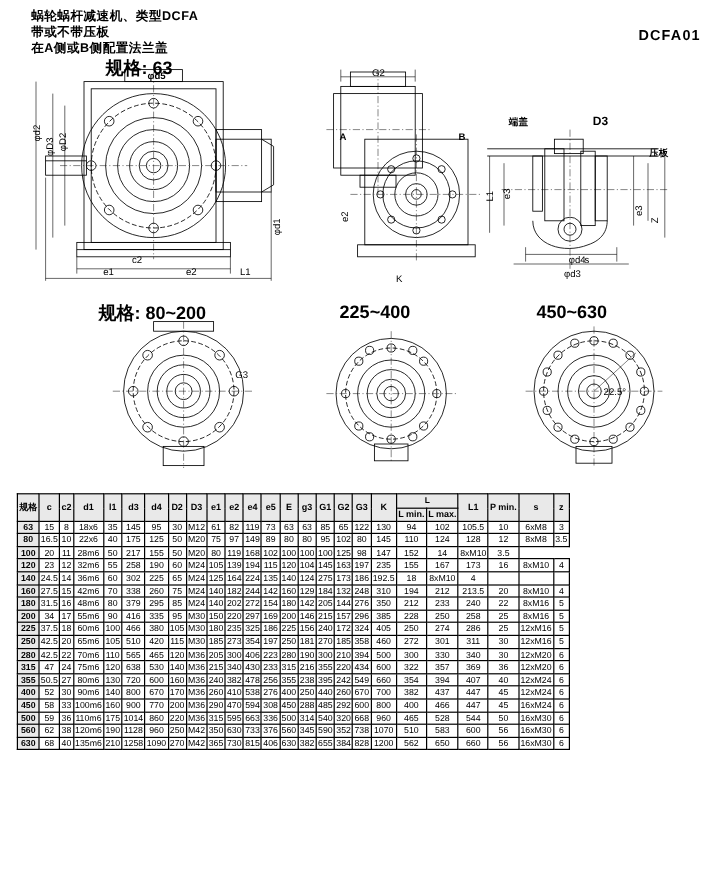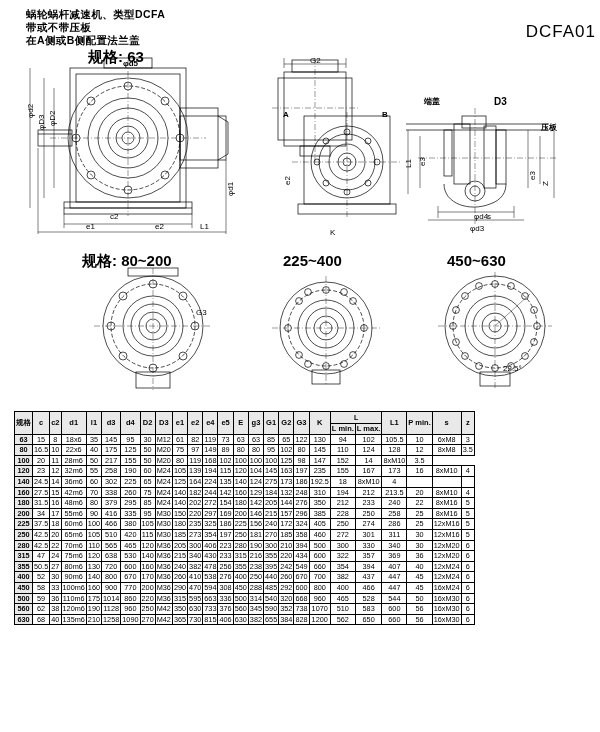--- a/index.html
+++ b/index.html
@@ -9,21 +9,21 @@
     font-family:"Liberation Sans", sans-serif;
     color:#000;
     position:relative;
     overflow:hidden;
   }
   .page{position:absolute;left:0;top:0;width:600px;height:732px;}
 
   
   .hdr{position:absolute;left:14px;top:8px;font-size:10.5px;line-height:13px;font-weight:bold;letter-spacing:.4px;}
   .hdr div{white-space:nowrap;margin-left:12px;}
-  .code{position:absolute;right:4px;top:22px;font-size:17px;font-weight:normal;letter-spacing:1px;}
+  .code{position:absolute;right:16px;top:22px;font-size:12px;font-weight:bold;letter-spacing:1px;}
 
   
   .lbl{position:absolute;font-size:8px;white-space:nowrap;}
   .lbl.b{font-weight:bold;}
   .lbl.cn{font-size:15px;font-weight:bold;}
   .lbl.big{font-size:10px;font-weight:bold;}
   .lbl.rot90{transform:rotate(-90deg);transform-origin:0 0;}
 
   
   .dw{position:absolute;}
@@ -290,21 +290,21 @@
           <circle cx="104" cy="38" r="3.4"></circle>
         <circle cx="26" cy="70" r="3.4"></circle>
           <circle cx="104" cy="70" r="3.4"></circle>
         <rect x="50" y="100" width="30" height="14"></rect>
         <line x1="65" y1="0" x2="65" y2="116" stroke-dasharray="6 2 1 2" stroke-width="0.4"></line>
         <line x1="8" y1="54" x2="122" y2="54" stroke-dasharray="6 2 1 2" stroke-width="0.4"></line>
         <line x1="65" y1="54" x2="100" y2="22" stroke-width="0.4"></line>
       </g>
     </svg>
   </div>
-  <div class="lbl" style="left:503px;top:322px;margin-top:42px;">22.5°</div>
+  <div class="lbl" style="left:503px;top:322px;">22.5°</div>
 
   <table class="tbl">
     <thead>
       <tr class="hrow">
         <th rowspan="2">规格</th>
         <th rowspan="2">c</th>
         <th rowspan="2">c2</th>
         <th rowspan="2">d1</th>
         <th rowspan="2">l1</th>
         <th rowspan="2">d3</th>

